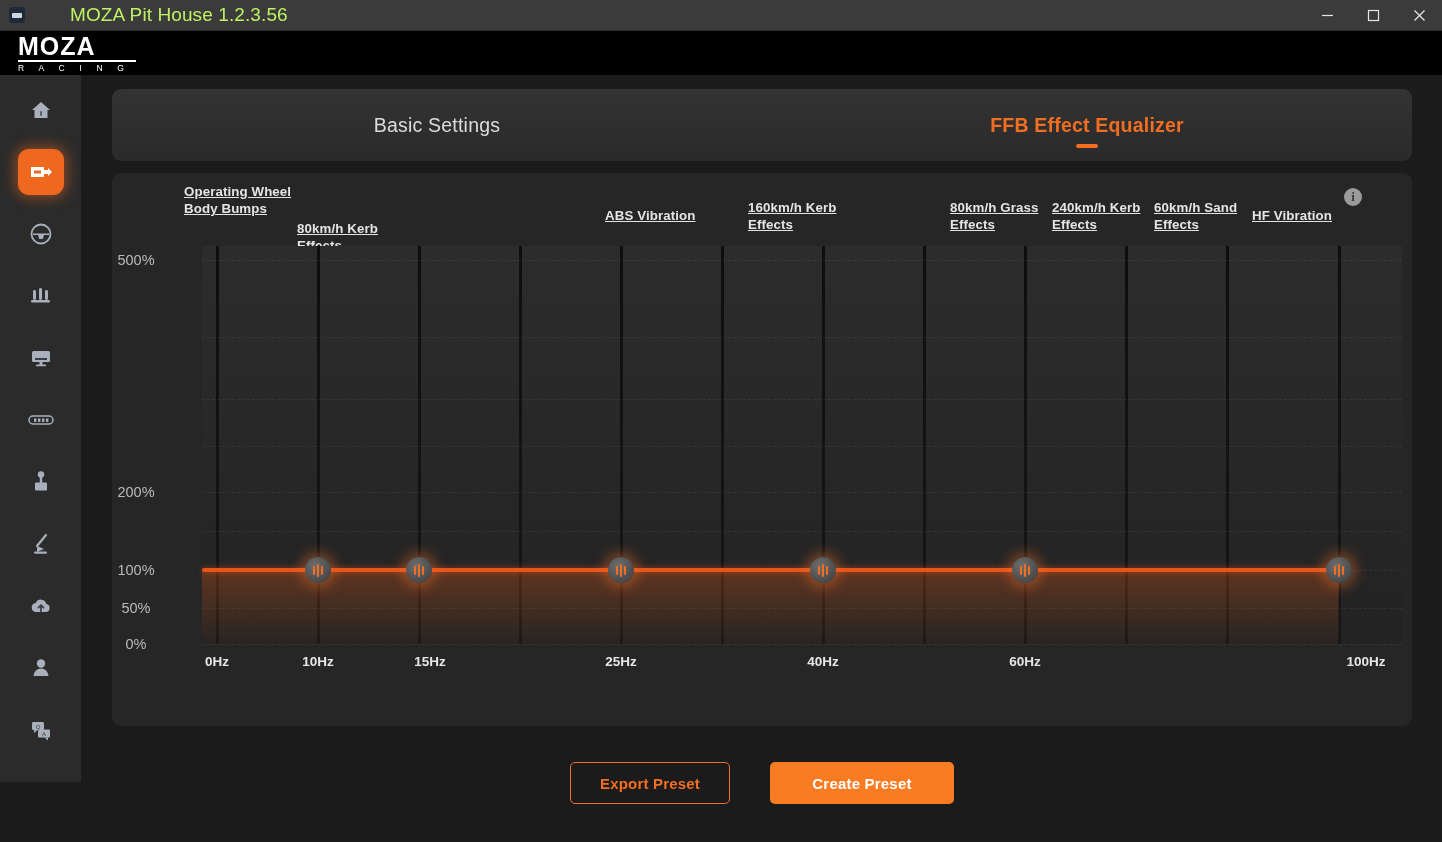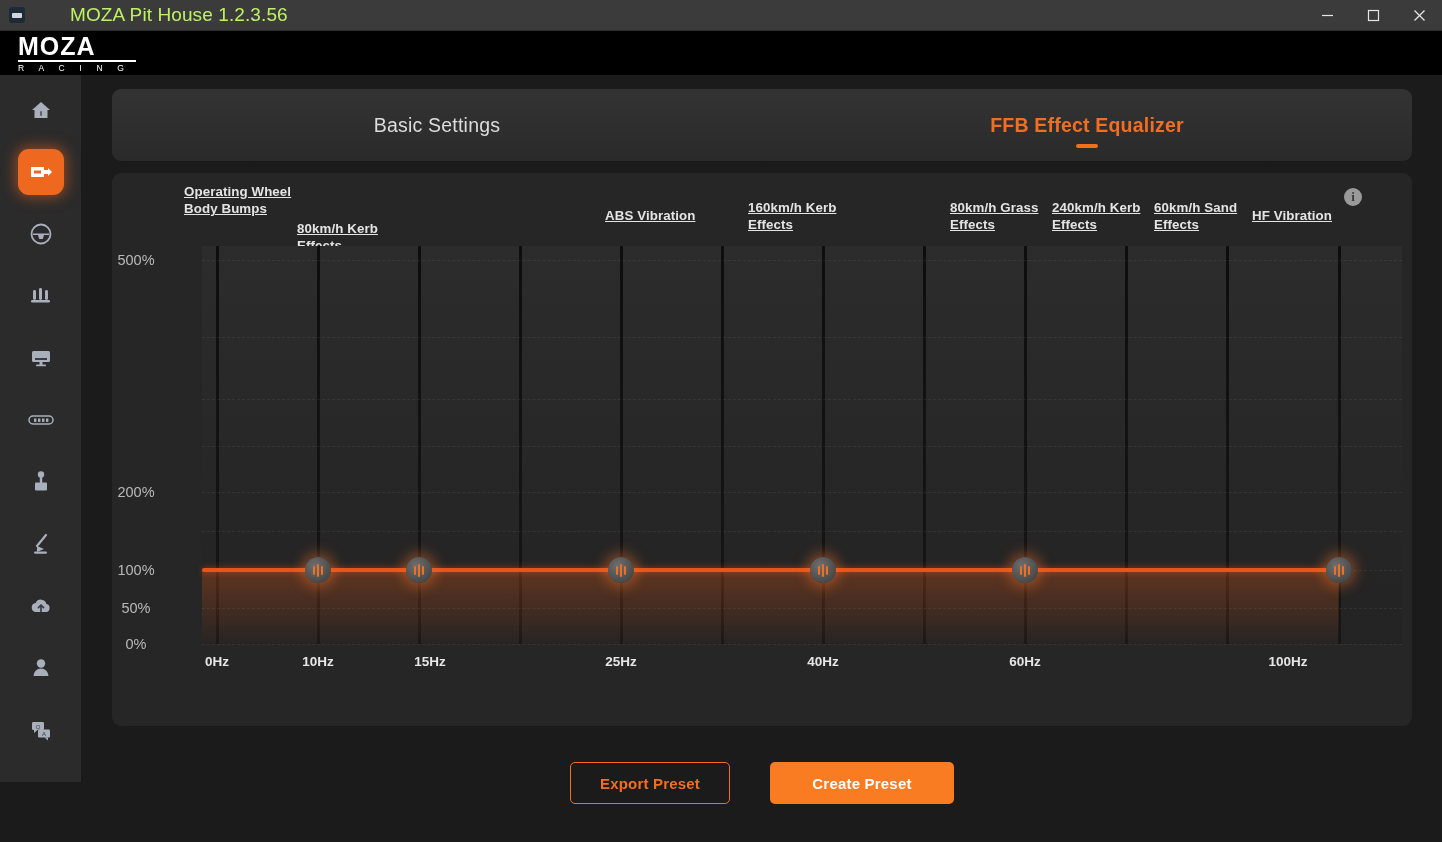--- a/index.html
+++ b/index.html
@@ -351,21 +351,21 @@
           <div class="ytick" style="top: 246px;">200%</div>
           <div class="ytick" style="top: 324px;">100%</div>
           <div class="ytick" style="top: 362px;">50%</div>
           <div class="ytick" style="top: 398px;">0%</div>
           <div class="xtick" style="left: 15px;">0Hz</div>
           <div class="xtick" style="left: 116px;">10Hz</div>
           <div class="xtick" style="left: 204px; margin-left: 24px;">15Hz</div>
           <div class="xtick" style="left: 419px;">25Hz</div>
           <div class="xtick" style="left: 621px;">40Hz</div>
           <div class="xtick" style="left: 823px;">60Hz</div>
-          <div class="xtick" style="left: 1086px; text-align: right;">100Hz</div>
+          <div class="xtick" style="left: 1164px; text-align: right;">100Hz</div>
           <div class="fill-area" style="top: 324px; width: 1137px; height: 74px;"></div>
           <div class="curve-line" style="top: 322px; left: 0px; width: 1137px;"></div>
           <div class="handle" style="left: 116px; top: 324px;">
             <i class="s"></i>
             <i class="m"></i>
             <i class="s"></i>
           </div>
           <div class="handle" style="left: 217px; top: 324px;">
             <i class="s"></i>
             <i class="m"></i>

